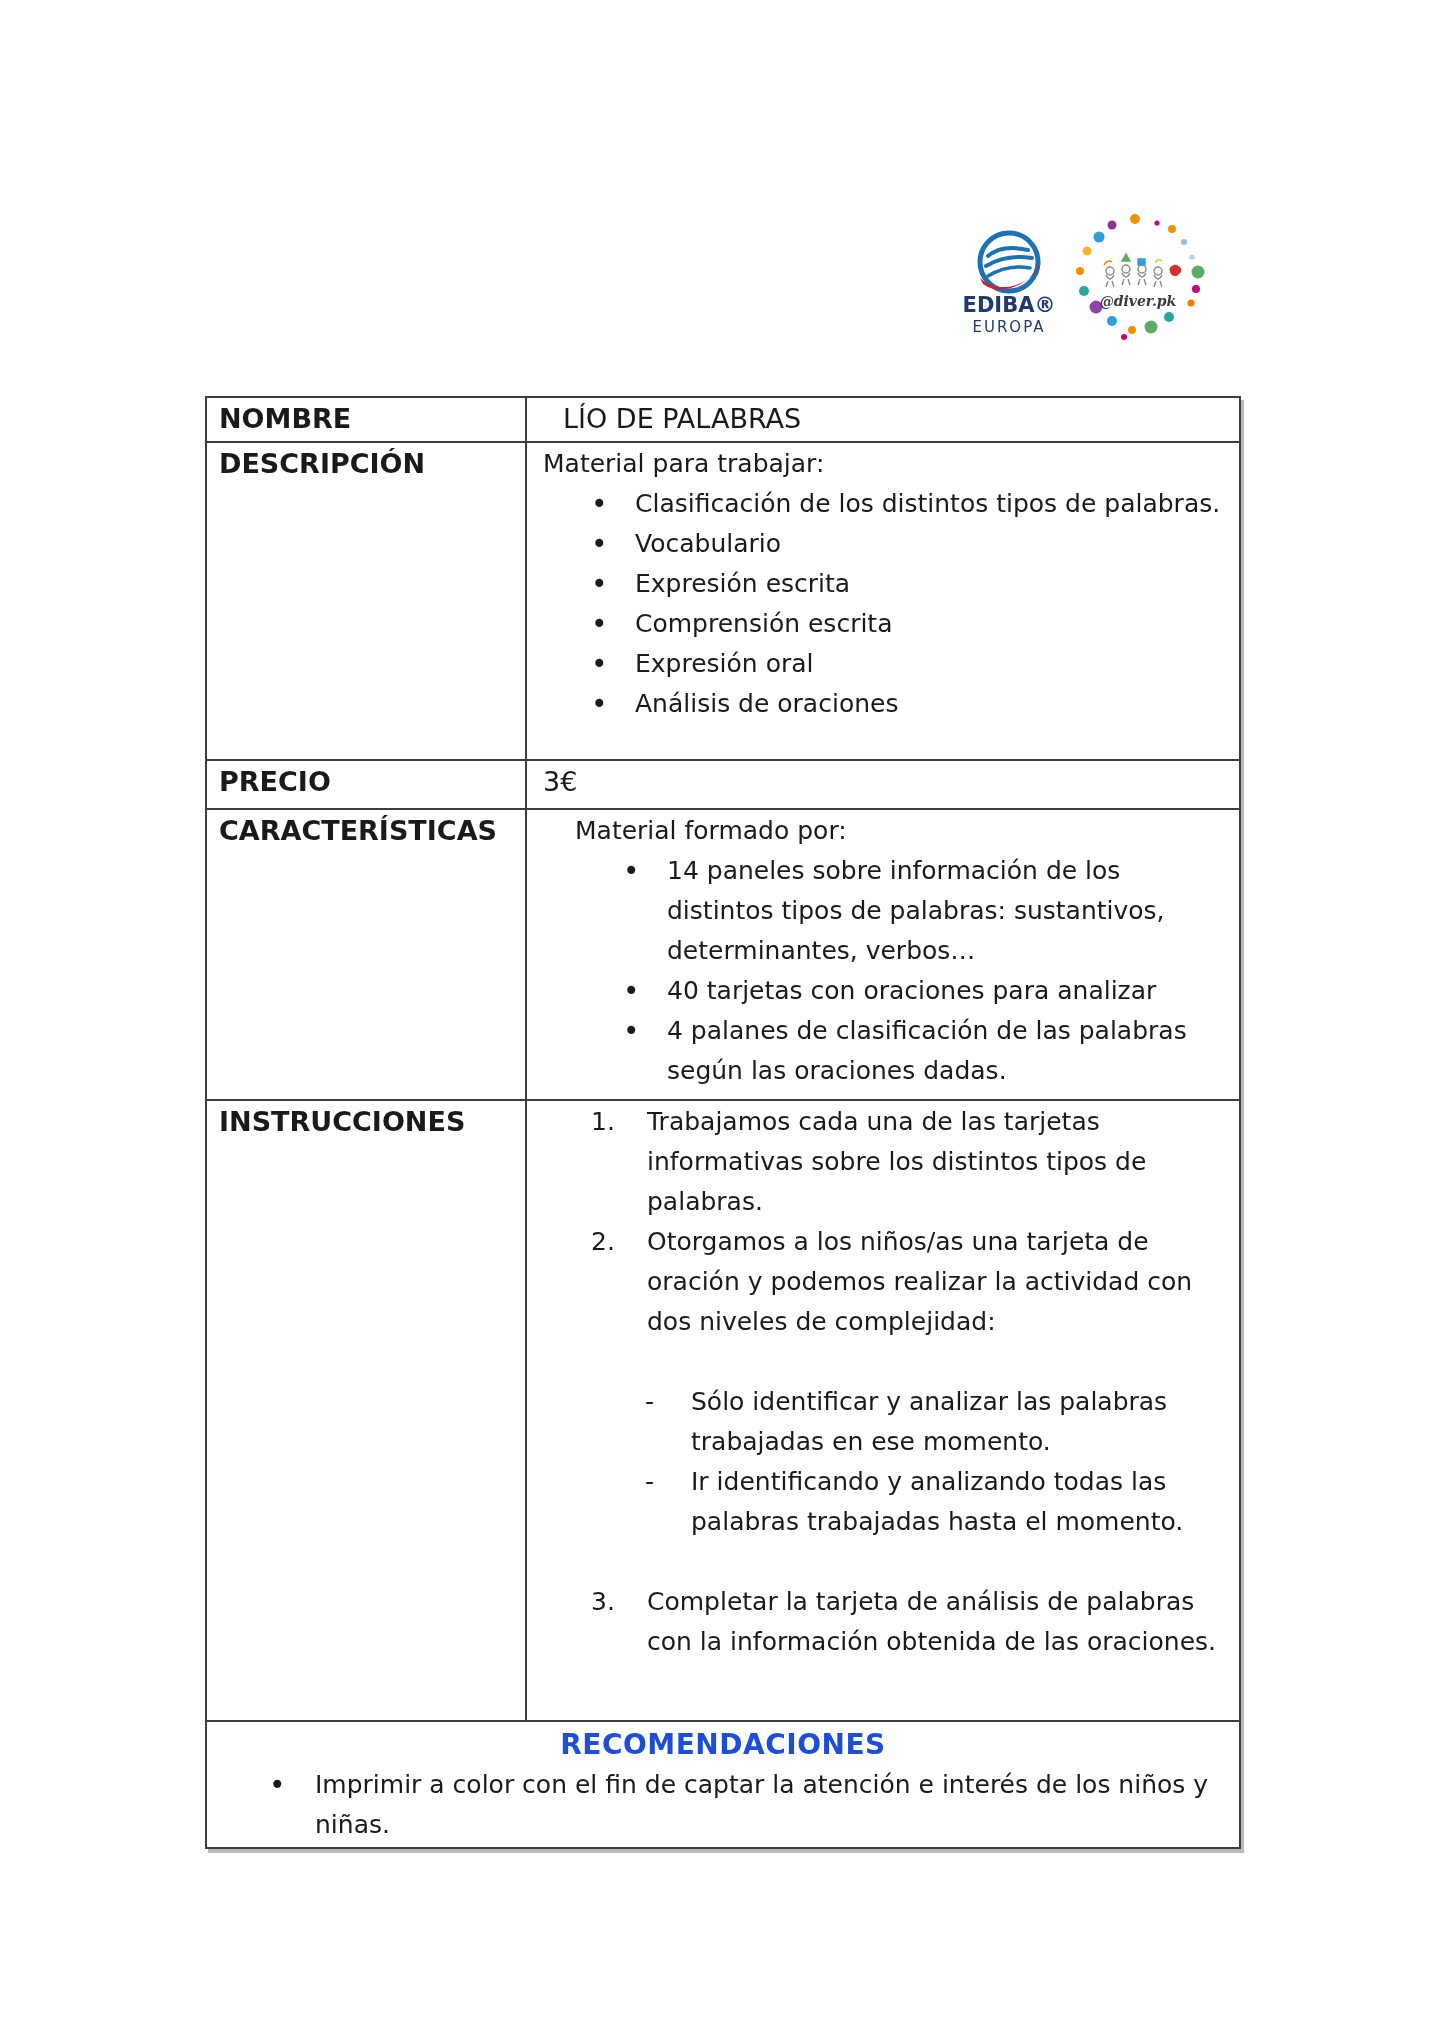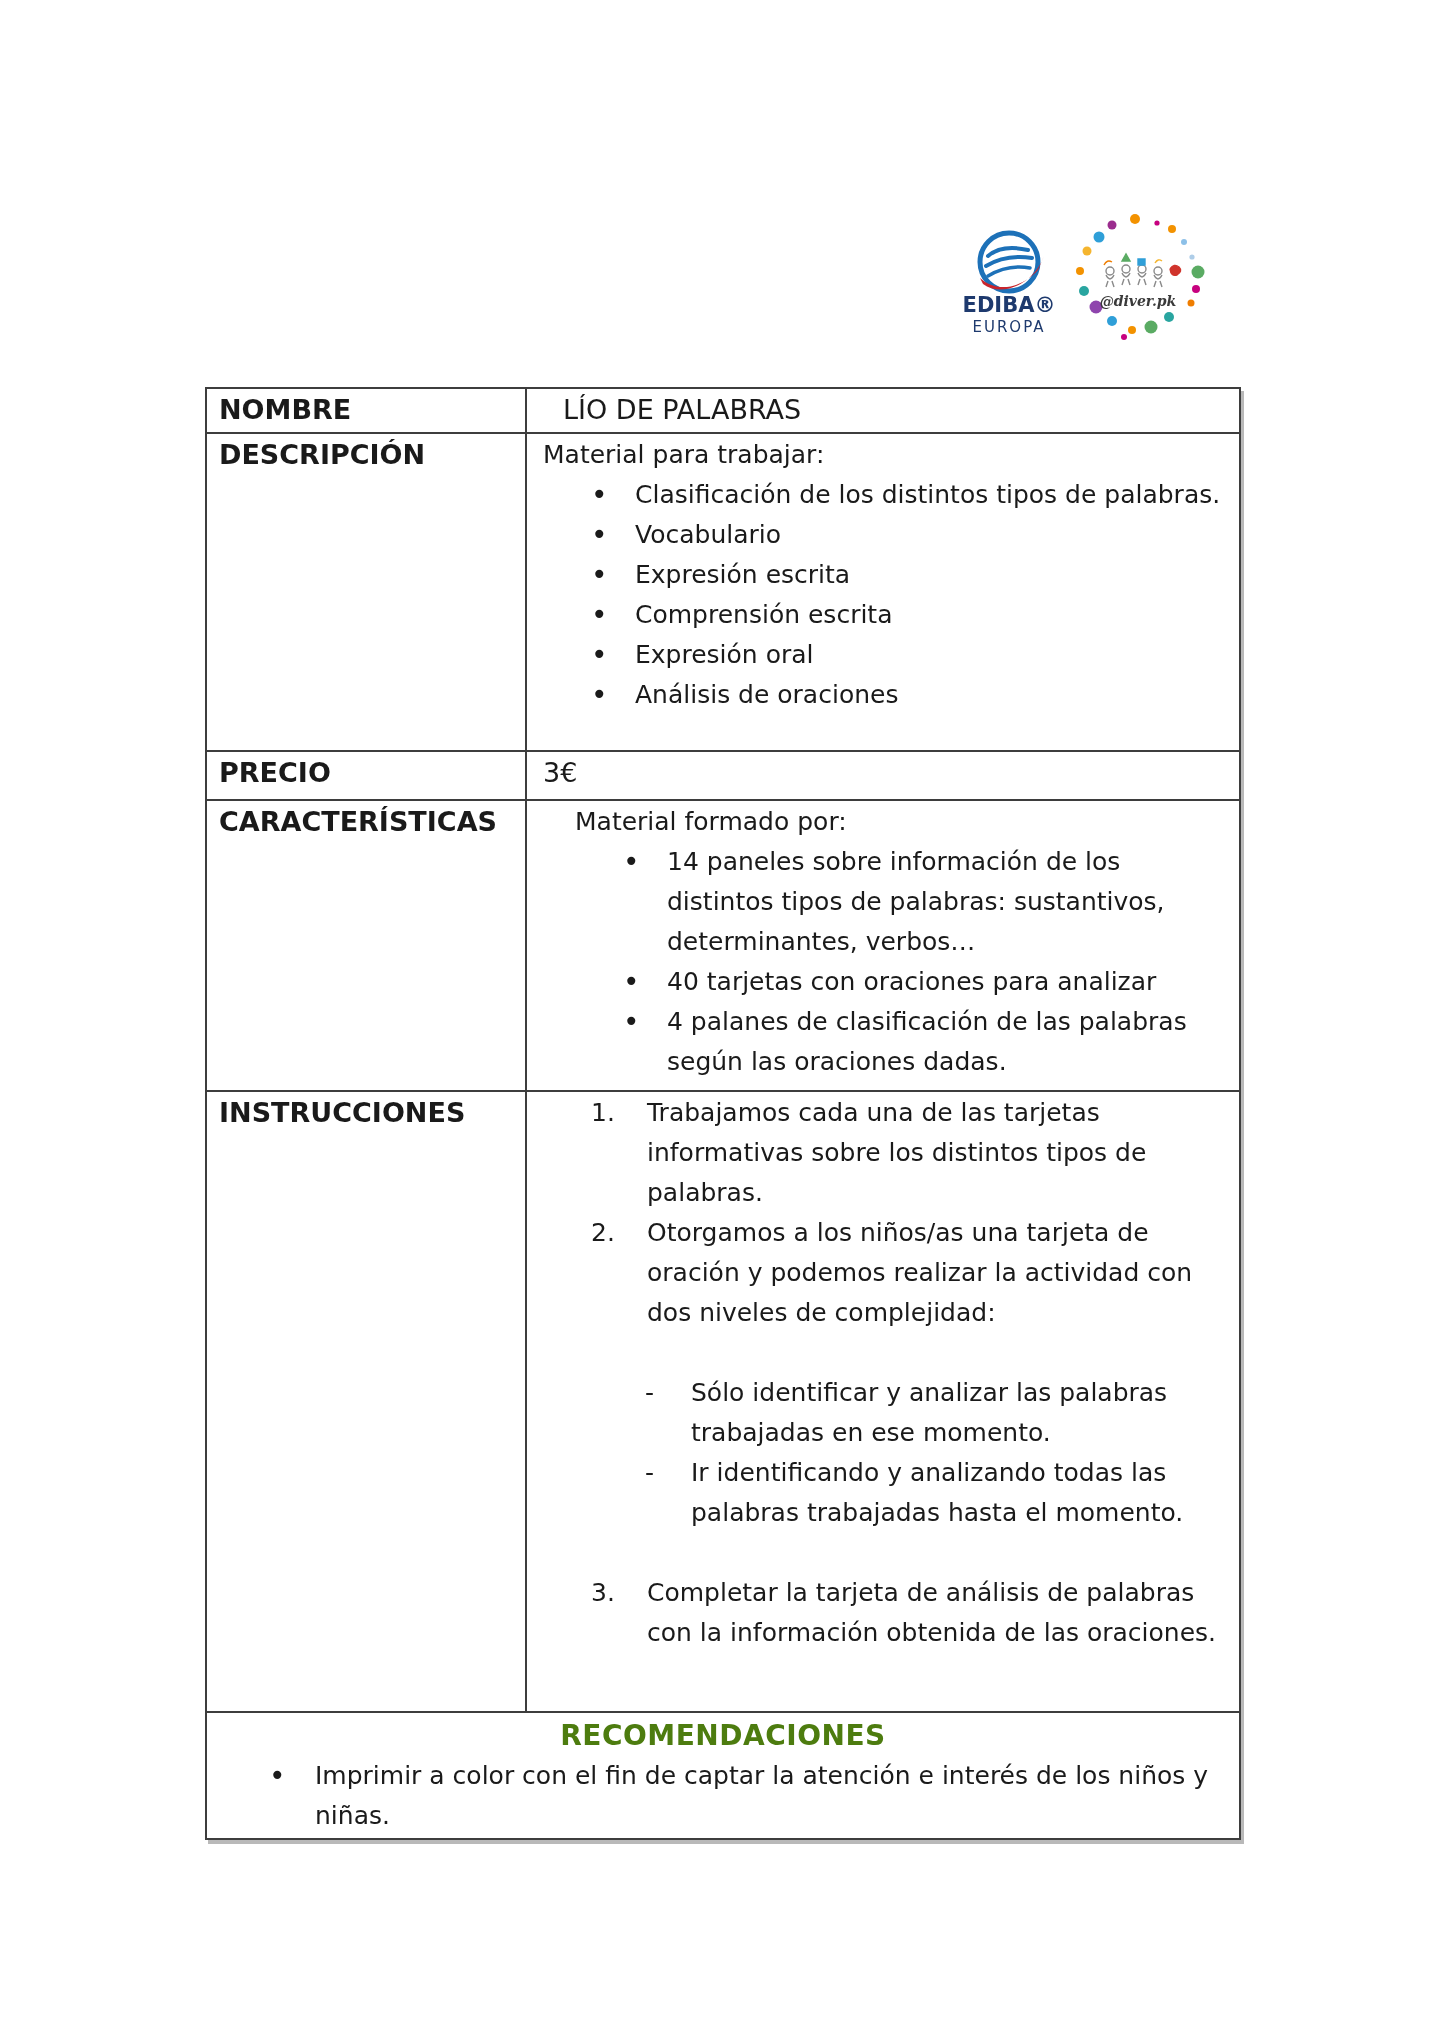--- a/index.html
+++ b/index.html
@@ -18,21 +18,21 @@
     text-decoration:underline;
     text-underline-offset:6px;
     letter-spacing:.5px;
     white-space:nowrap;
   }
   
   .logo-ediba{position:absolute;left:950px;top:226px;width:118px;height:112px;}
   .logo-diver{position:absolute;left:1072px;top:208px;width:140px;height:142px;}
   
   .ftable{
-    position:absolute;left:205px;top:387px;width:1036px;
+    position:absolute;left:205px;top:396px;width:1036px;
     border:2px solid #3d3d3d;
     box-shadow:3px 4px 0 #b9b9b9;
     box-sizing:border-box;
     font-size:25px;line-height:40px;
   }
   .frow{display:flex;border-bottom:2px solid #3d3d3d;box-sizing:border-box;}
   .frow:last-child{border-bottom:none;}
   .cell-label{
     width:320px;flex:0 0 320px;
     border-right:2px solid #3d3d3d;
@@ -185,20 +185,20 @@
         </div>
         <div class="gap"></div>
         <div class="li num">
           <span class="mark">3.</span>
           <span>Completar la tarjeta de análisis de palabras con la información obtenida de las oraciones.</span>
         </div>
       </div>
     </div>
 
     <div class="frow r-recomendaciones">
-      <div class="rec-heading" style="color:#4d7c0f;">RECOMENDACIONES</div>
+      <div class="rec-heading" style="color:#1d4ed8;">RECOMENDACIONES</div>
       <div class="rec-body">
         <div class="li bullet"><span>Imprimir a color con el fin de captar la atención e interés de los niños y niñas.</span></div>
       </div>
     </div>
 
   </div>
 </div>
 
 </body></html>

